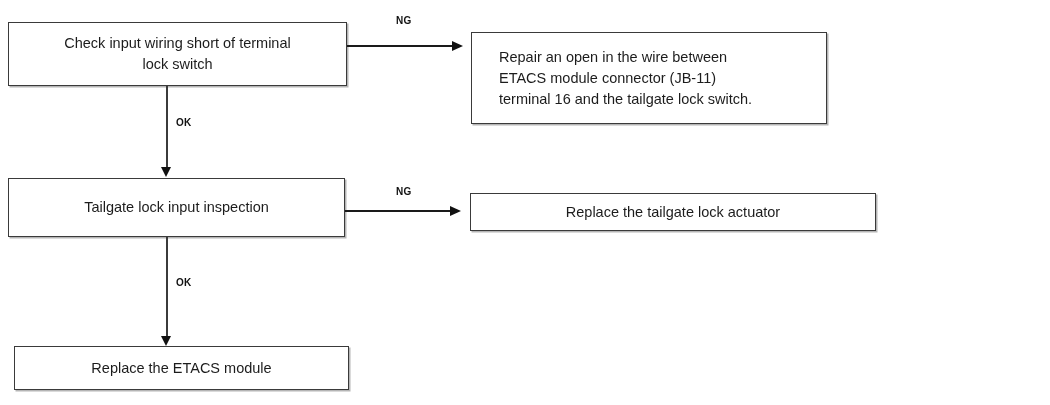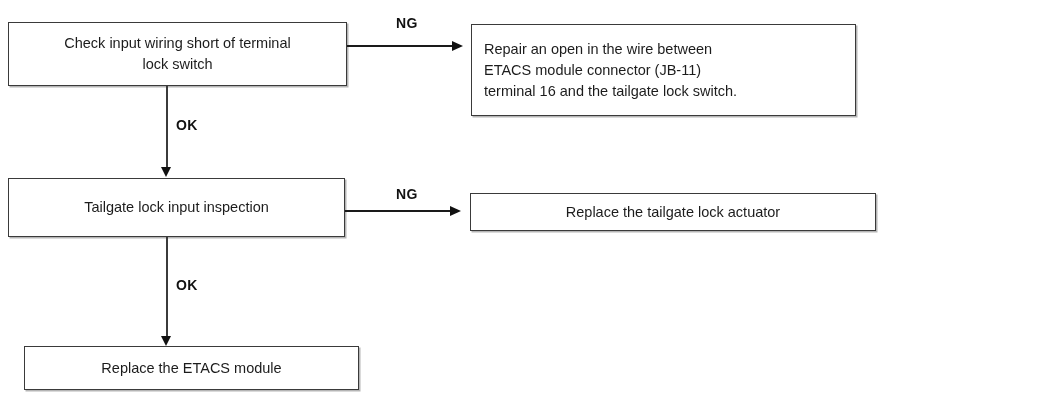--- a/index.html
+++ b/index.html
@@ -66,42 +66,42 @@
   .arrow-right {
     position: absolute;
     width: 0;
     height: 0;
     border-top: 5.5px solid transparent;
     border-bottom: 5.5px solid transparent;
     border-left: 11px solid #111111;
   }
   .edge-label {
     position: absolute;
-    font-size: 14px;
+    font-size: 10px;
     font-weight: bold;
     color: #111111;
     letter-spacing: 0.3px;
     white-space: nowrap;
   }
 </style>
 </head>
 <body>
 
 <div id="canvas">
 
   <div class="node" style="left:8px; top:22px; width:339px; height:64px;">
     <span class="txt">Check input wiring short of terminal
 lock switch</span>
   </div>
 
   <div class="hline" style="left:347px; top:45px; width:106px;"></div>
   <div class="arrow-right" style="left:452px; top:40.5px;"></div>
   <div class="edge-label" style="left:396px; top:15px;">NG</div>
 
-  <div class="node left-align" style="left:471px; top:24px; width:385px; height:92px;">
+  <div class="node left-align" style="left:471px; top:32px; width:356px; height:92px;padding-left:15px;">
     <span class="txt">Repair an open in the wire between
 ETACS module connector (JB-11)
 terminal 16 and the tailgate lock switch.</span>
   </div>
 
   <div class="vline" style="left:166px; top:86px; height:82px;"></div>
   <div class="arrow-down" style="left:161.3px; top:167px;"></div>
   <div class="edge-label" style="left:176px; top:117px;">OK</div>
 
   <div class="node" style="left:8px; top:178px; width:337px; height:59px;">
@@ -113,17 +113,17 @@
   <div class="edge-label" style="left:396px; top:186px;">NG</div>
 
   <div class="node" style="left:470px; top:193px; width:406px; height:38px;">
     <span class="txt">Replace the tailgate lock actuator</span>
   </div>
 
   <div class="vline" style="left:166px; top:237px; height:100px;"></div>
   <div class="arrow-down" style="left:161.3px; top:336px;"></div>
   <div class="edge-label" style="left:176px; top:277px;">OK</div>
 
-  <div class="node" style="left:24px; top:346px; width:335px; height:44px;">
+  <div class="node" style="left:14px; top:346px; width:335px; height:44px;">
     <span class="txt">Replace the ETACS module</span>
   </div>
 
 </div>
 
 </body></html>

